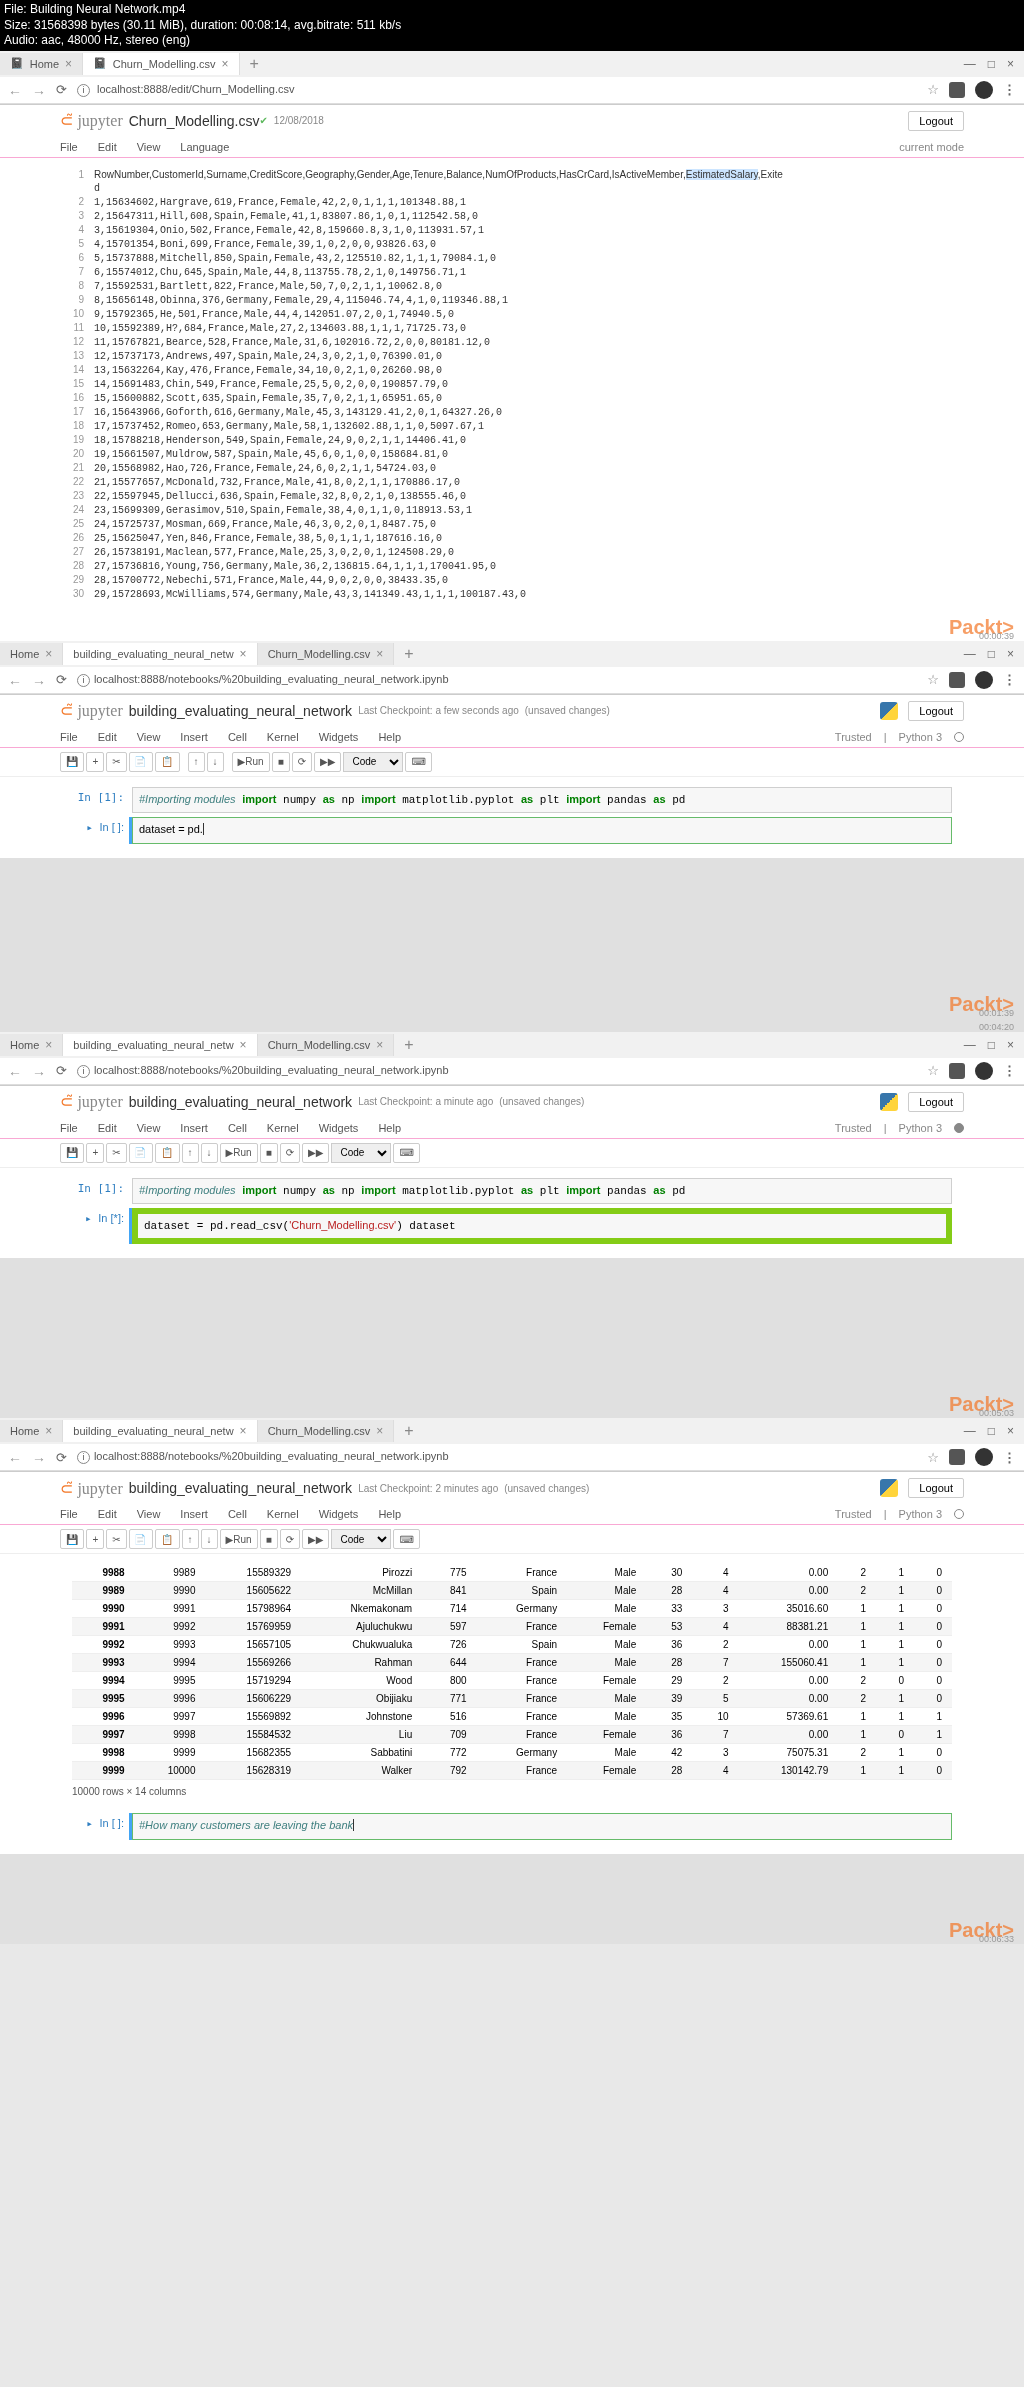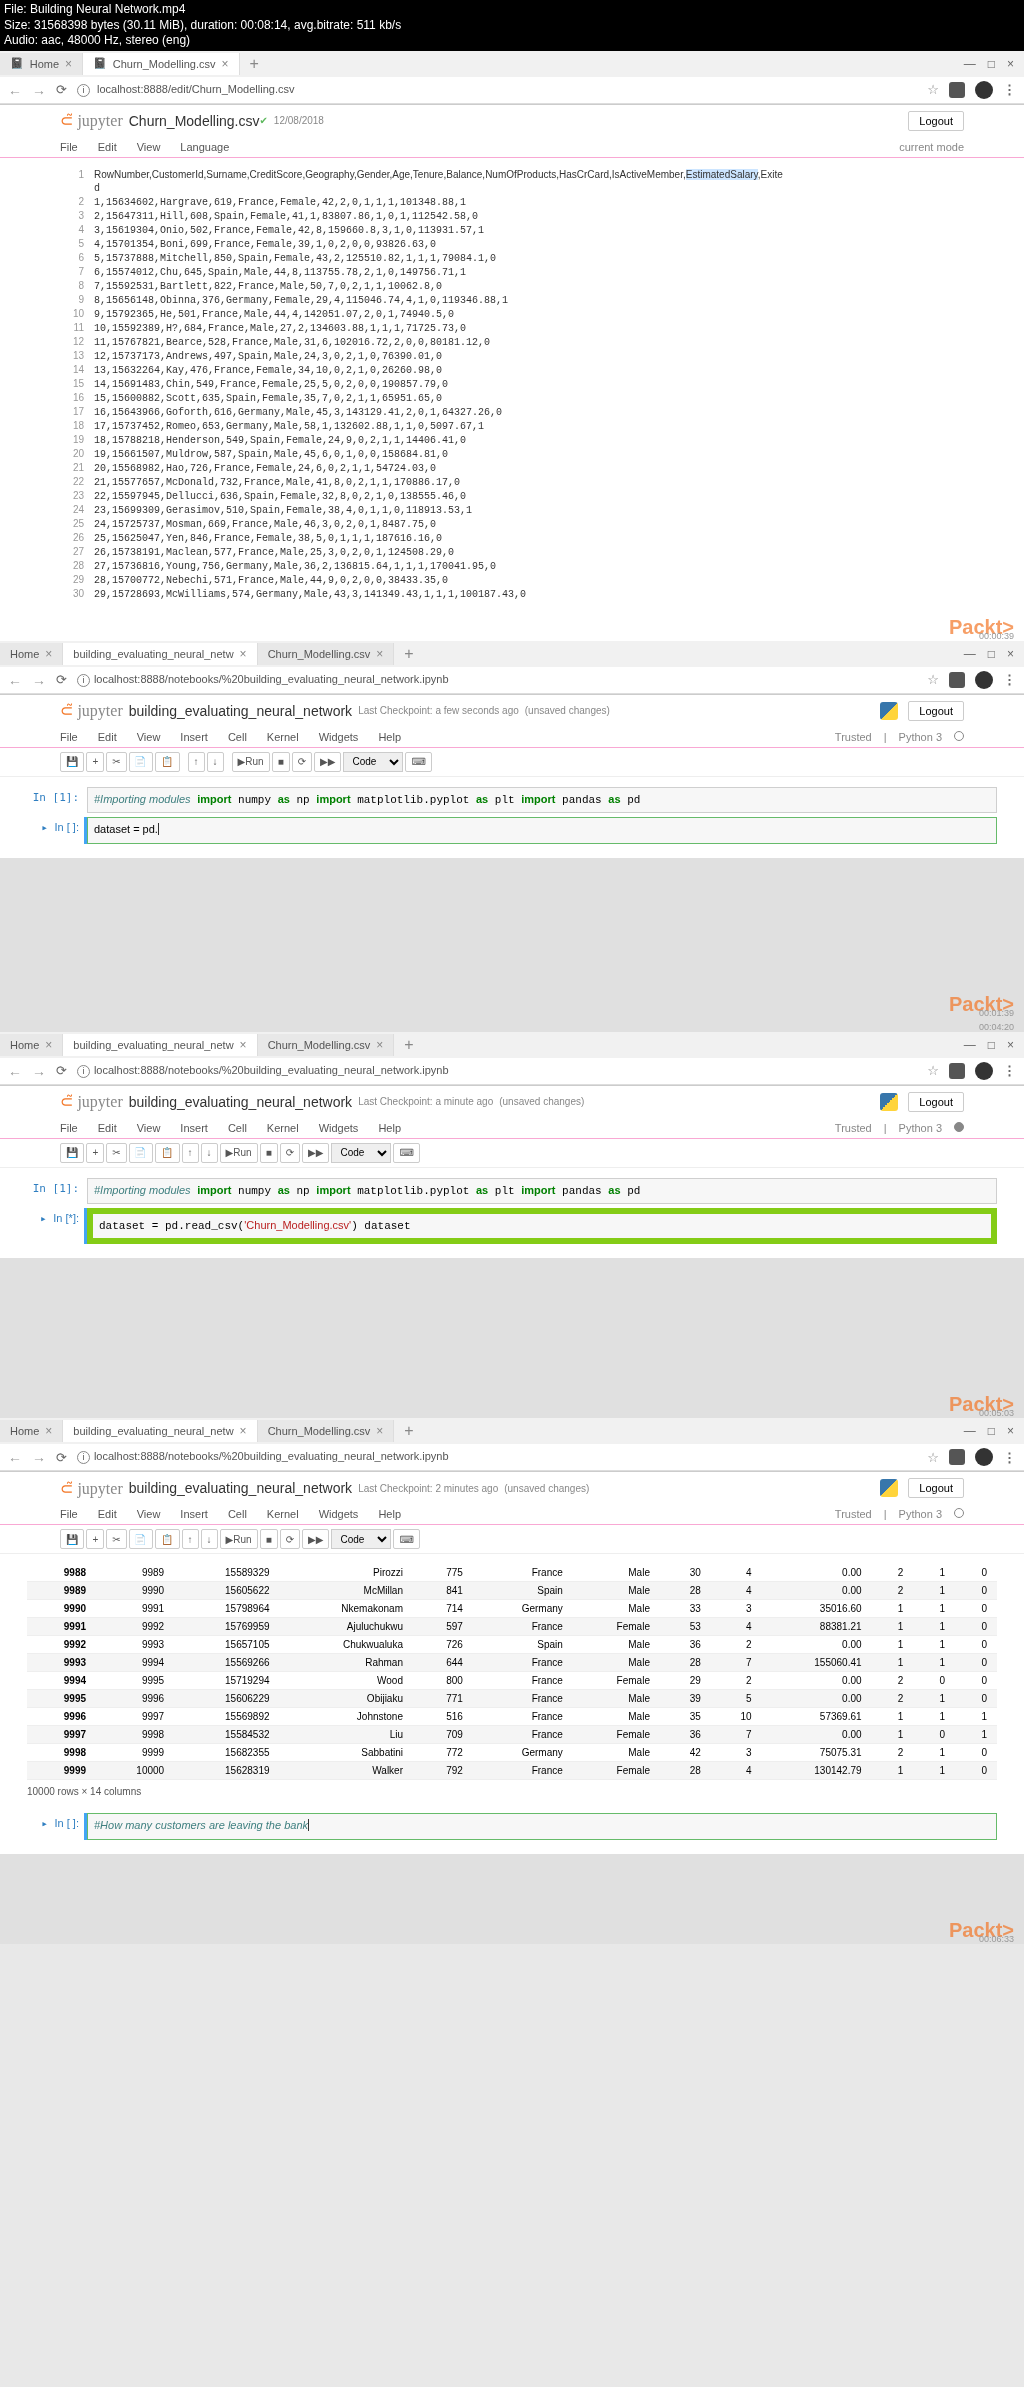--- a/index.html
+++ b/index.html
@@ -30,35 +30,35 @@
 .jupyter-header { display: flex; align-items: center; padding: 6px 60px; }
 .jupyter-logo { font-family: Georgia, serif; font-size: 16px; color: #888; }
 .jupyter-logo .orange { color: #f37626; }
 .nb-title { font-size: 14px; color: #333; margin-left: 6px; }
 .checkpoint { font-size: 10px; color: #888; margin-left: 6px; }
 .logout-btn { margin-left: auto; font-size: 11px; padding: 3px 10px; border: 1px solid #ccc; background: #fff; border-radius: 2px; }
 .python-badge { width: 18px; height: 18px; margin-left: auto; margin-right: 10px; }
 .python-badge::before { content: ""; display: block; width: 18px; height: 18px; background: linear-gradient(135deg, #3776ab 50%, #ffd43b 50%); border-radius: 3px; }
 
 .menubar { display: flex; align-items: center; padding: 4px 60px; font-size: 11px; color: #555; gap: 20px; border-bottom: 1px solid #f9a8d4; }
-.menubar .right { margin-left: auto; display: flex; gap: 12px; align-items: flex-start; color: #888; }
+.menubar .right { margin-left: auto; display: flex; gap: 12px; align-items: center; color: #888; }
 .kernel-dot { width: 10px; height: 10px; border: 1px solid #888; border-radius: 50%; display: inline-block; }
 .kernel-dot.filled { background: #888; }
 
 .toolbar { display: flex; align-items: center; padding: 4px 60px; gap: 2px; border-bottom: 1px solid #eee; }
 .tb-btn { border: 1px solid #ccc; background: #fff; padding: 2px 5px; font-size: 10px; color: #555; border-radius: 2px; height: 20px; display: inline-flex; align-items: center; }
 .tb-sep { width: 4px; }
 .tb-select { border: 1px solid #ccc; font-size: 10px; height: 20px; padding: 0 4px; min-width: 60px; }
 
 .editor-area { padding: 10px 60px 20px; background: #fff; }
 .code-line { font-family: "Courier New", monospace; font-size: 10px; line-height: 1.3; white-space: pre; color: #333; }
 .line-num { display: inline-block; width: 24px; text-align: right; color: #999; margin-right: 10px; }
 .hl { background: #cce5ff; }
 
-.cell-container { padding: 10px 27px; }
+.cell-container { padding: 10px 72px; }
 .cell { display: flex; margin-bottom: 4px; }
 .cell-prompt { width: 60px; font-family: monospace; font-size: 11px; color: #307fc1; text-align: right; padding-right: 8px; padding-top: 4px; flex-shrink: 0; }
 .cell-body { flex: 1; }
 .cell-input { border: 1px solid #cfcfcf; background: #f7f7f7; padding: 4px 6px; font-family: "Courier New", monospace; font-size: 11px; line-height: 1.4; }
 .cell.active .cell-input { border: 1px solid #66bb6a; box-shadow: -3px 0 0 #42a5f5; }
 .cell.active-blue .cell-input { border: 6px solid #84cc16; box-shadow: -3px 0 0 #42a5f5; }
 .comment { color: #408080; font-style: italic; }
 .keyword { color: #008000; font-weight: bold; }
 .string { color: #ba2121; }
 

